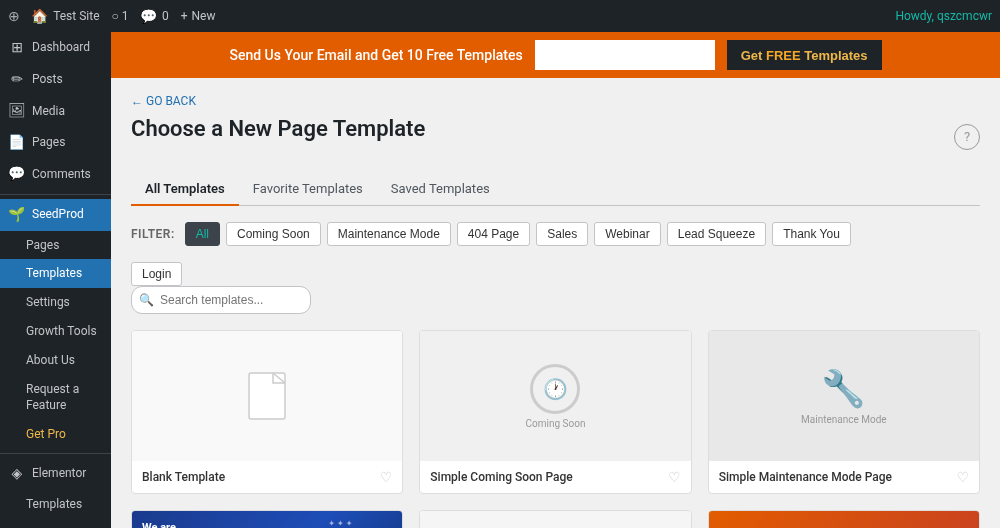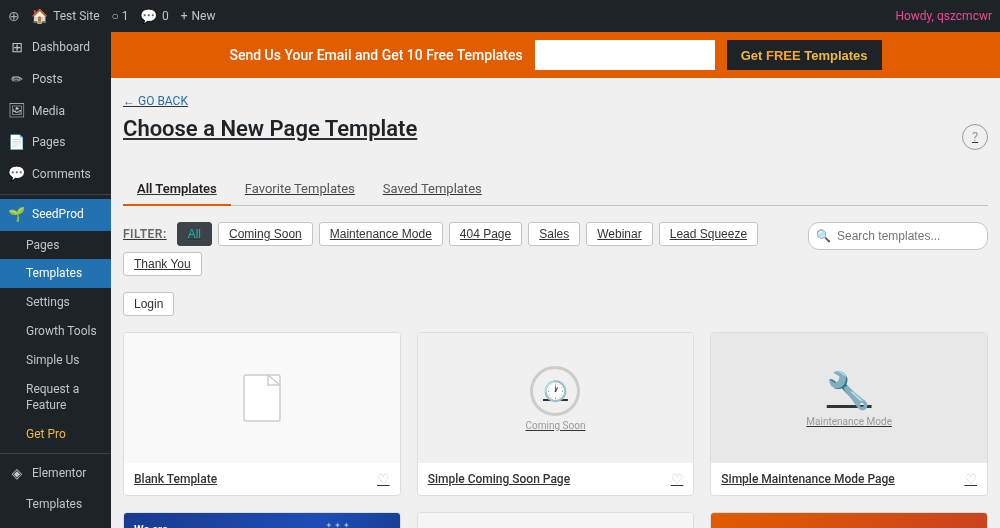--- a/index.html
+++ b/index.html
@@ -17,21 +17,21 @@
     }
     .admin-bar-item {
       color: #c3c4c7;
       font-size: 12px;
       display: flex;
       align-items: center;
       gap: 4px;
       white-space: nowrap;
     }
     .admin-bar-item .icon { color: #a7aaad; font-size: 14px; }
-    .admin-bar-right { margin-left: auto; color: #ec4899; font-size: 12px; }
+    .admin-bar-right { margin-left: auto; color: #14b8a6; font-size: 12px; }
 
     
     .layout { display: flex; flex: 1; overflow: hidden; }
 
     
     .sidebar {
       width: 111px;
       background: #1d2327;
       flex-shrink: 0;
       overflow-y: auto;
@@ -82,21 +82,21 @@
       border: none;
       height: 30px;
       padding: 8px 14px;
       font-size: 13px;
       cursor: pointer;
       font-weight: 600;
     }
     .promo-btn span { color: #f0b849; }
 
     
-    .page-area { flex: 1; overflow-y: auto; background: #f0f0f1; padding: 16px 12px; text-decoration: underline; }
+    .page-area { flex: 1; overflow-y: auto; background: #f0f0f1; padding: 16px 20px; }
 
     .back-link { color: #2271b1; font-size: 12px; margin-bottom: 8px; display: flex; align-items: center; gap: 4px; cursor: pointer; }
     .page-title { font-size: 22px; font-weight: 600; color: #1d2327; margin-bottom: 16px; }
 
     
     .tabs { display: flex; gap: 0; border-bottom: 1px solid #c3c4c7; margin-bottom: 16px; }
     .tab {
       padding: 8px 14px;
       font-size: 13px;
       color: #50575e;
@@ -237,21 +237,21 @@
       <li class="sidebar-item sidebar-sub active">
         <span>Templates</span>
       </li>
       <li class="sidebar-item sidebar-sub">
         <span>Settings</span>
       </li>
       <li class="sidebar-item sidebar-sub">
         <span>Growth Tools</span>
       </li>
       <li class="sidebar-item sidebar-sub">
-        <span>Simple Us</span>
+        <span>About Us</span>
       </li>
       <li class="sidebar-item sidebar-sub">
         <span>Request a Feature</span>
       </li>
       <li class="sidebar-item sidebar-sub highlighted">
         <span>Get Pro</span>
       </li>
       <li class="sidebar-divider"></li>
       <li class="sidebar-item">
         <span class="s-icon">◈</span>
@@ -280,21 +280,21 @@
         <h1 class="page-title">Choose a New Page Template</h1>
         <div style="width:26px;height:26px;border-radius:50%;border:1px solid #999;display:flex;align-items:center;justify-content:center;color:#999;font-size:13px;cursor:pointer;">?</div>
       </div>
 
       <div class="tabs">
         <div class="tab active">All Templates</div>
         <div class="tab">Favorite Templates</div>
         <div class="tab">Saved Templates</div>
       </div>
 
-      <div style="display:flex; align-items:flex-start; justify-content:space-between; margin-bottom:16px;">
+      <div style="display:flex; align-items:flex-start; justify-content:space-between; margin-bottom:16px;flex-direction:column;">
         <div style="flex:1;">
           <div class="filter-bar">
             <span class="filter-label">FILTER:</span>
             <button class="filter-btn active">All</button>
             <button class="filter-btn">Coming Soon</button>
             <button class="filter-btn">Maintenance Mode</button>
             <button class="filter-btn">404 Page</button>
             <button class="filter-btn">Sales</button>
             <button class="filter-btn">Webinar</button>
             <button class="filter-btn">Lead Squeeze</button>

